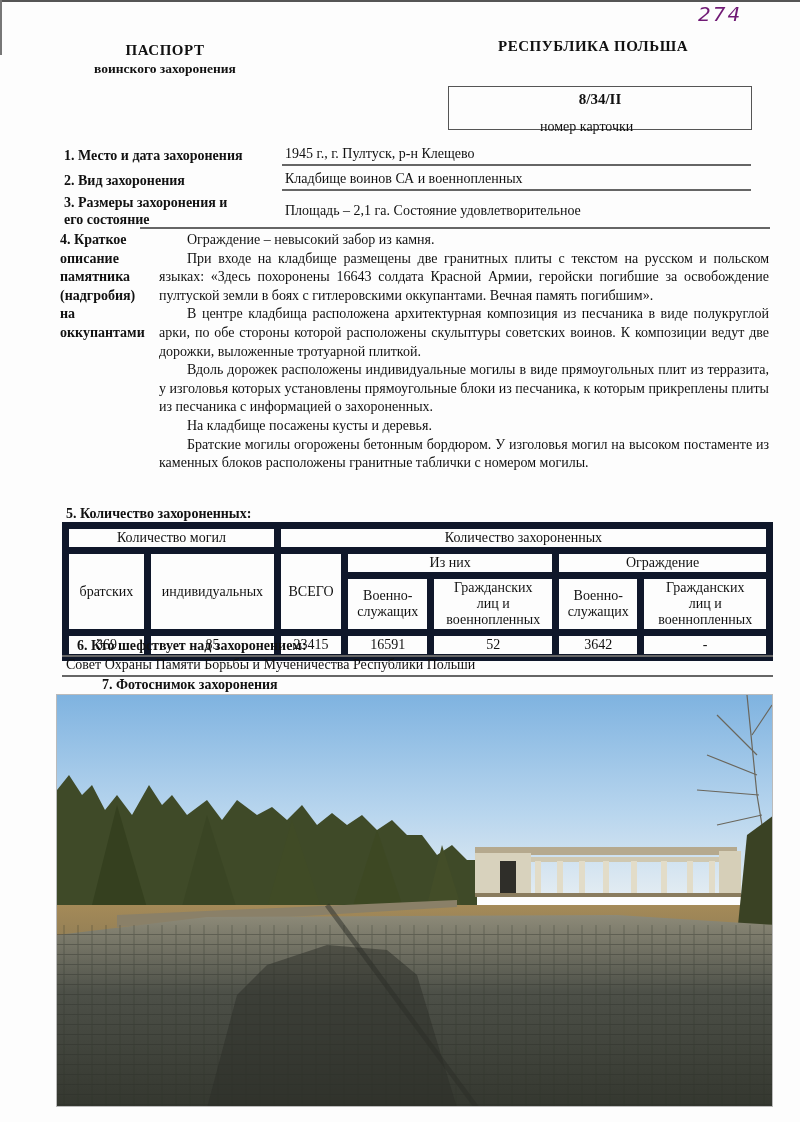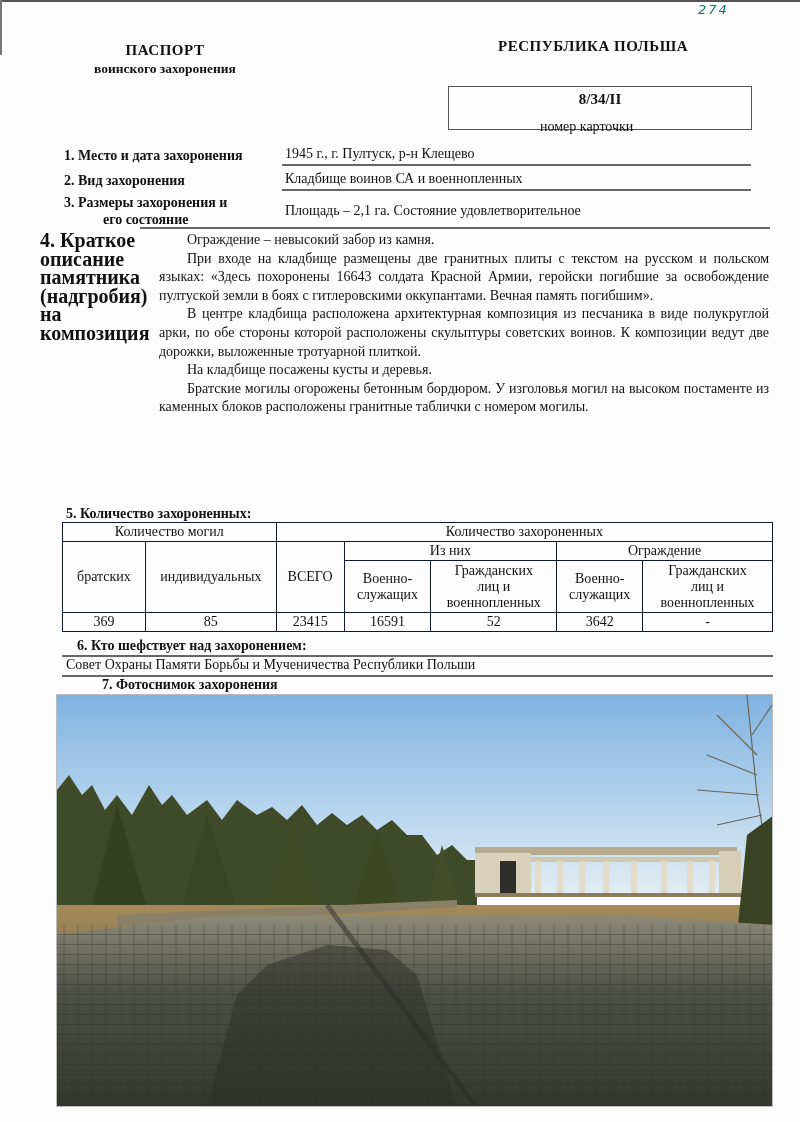--- a/index.html
+++ b/index.html
@@ -1,39 +1,39 @@
 <!DOCTYPE html>
 <html><head>
   <meta charset="utf-8">
   <style>
     * { box-sizing: border-box; margin: 0; padding: 0; }
     html, body { width: 800px; height: 1122px; background: #fdfdfd; overflow: hidden; }
     body { position: relative; font-family: "Liberation Serif", "DejaVu Serif", serif; color: #111; }
     .topline { position: absolute; left: 0; top: 0; width: 800px; height: 2px; background: #555; }
     .leftline { position: absolute; left: 0; top: 0; width: 2px; height: 55px; background: #777; }
-    .page-num { position: absolute; left: 698px; top: 2px; font-family: "DejaVu Sans", sans-serif; font-style: italic; font-size: 13px; color: #0f766e; letter-spacing: 2px; }
+    .page-num { position: absolute; left: 698px; top: 2px; font-family: "DejaVu Sans", sans-serif; font-style: italic; font-size: 20px; color: #701a75; letter-spacing: 2px; }
     .passport-title { position: absolute; left: 75px; top: 40px; width: 180px; text-align: center; font-weight: bold; }
     .passport-title .t1 { font-size: 15px; line-height: 20px; letter-spacing: 0.5px; }
     .passport-title .t2 { font-size: 13.5px; line-height: 17px; }
     .country { position: absolute; left: 498px; top: 38px; font-weight: bold; font-size: 15px; letter-spacing: 0.5px; }
     .card-box { position: absolute; left: 448px; top: 86px; width: 304px; height: 44px; border: 1.5px solid #555; text-align: center; font-weight: bold; font-size: 15px; line-height: 25px; }
     .card-label { position: absolute; left: 540px; top: 119px; font-size: 14px; }
 
     .field-label { position: absolute; left: 56px; font-weight: bold; font-size: 14px; line-height: 17px; margin-left: 8px; }
     .field-value { position: absolute; left: 285px; font-size: 14px; }
     .hline { position: absolute; height: 1.5px; background: #666; }
 
-    .desc-label { position: absolute; left: 40px; top: 231px; font-weight: bold; font-size: 20px; line-height: 18.6px; width: 100px; font-family: Liberation Serif, serif; }
+    .desc-label { position: absolute; left: 60px; top: 231px; font-weight: bold; font-size: 14px; line-height: 18.6px; width: 100px; font-family: Liberation Serif, serif; }
     .desc-text { position: absolute; left: 159px; top: 231px; width: 610px; font-size: 14px; line-height: 18.6px; text-align: justify; }
     .desc-text p { text-indent: 28px; }
     .desc-text p.first { text-indent: 28px; }
 
     .sec-title { position: absolute; left: 66px; font-weight: bold; font-size: 14px; }
     table.burials { position: absolute; left: 62px; top: 522px; width: 711px; border-collapse: collapse; font-size: 14px; }
-    table.burials td { border: 1px solid #0f172a; text-align: center; line-height: 16px; padding: 1px 2px; }
+    table.burials td { border: 7px solid #0f172a; text-align: center; line-height: 16px; padding: 1px 2px; }
 
     .photo { position: absolute; left: 56px; top: 694px; width: 717px; height: 413px; overflow: hidden; border: 1px solid #bbb; }
     .photo svg { display: block; }
   </style>
 </head>
 <body>
 
 <div class="topline"></div>
 <div class="leftline"></div>
 
@@ -49,39 +49,40 @@
 <div class="card-label">номер карточки</div>
 
 <div class="field-label" style="top:147px;">1. Место и дата захоронения</div>
 <div class="field-value" style="top:146px;">1945 г.,  г. Пултуск, р-н Клещево</div>
 <div class="hline" style="left:282px; top:164px; width:469px;"></div>
 
 <div class="field-label" style="top:172px;">2. Вид захоронения</div>
 <div class="field-value" style="top:171px;">Кладбище воинов СА и военнопленных</div>
 <div class="hline" style="left:282px; top:189px; width:469px;"></div>
 
-<div class="field-label" style="top:194px;text-align:center;">
+<div class="field-label" style="top:194px;">
   <div>3. Размеры захоронения и</div>
   <div>его состояние</div>
 </div>
 <div class="field-value" style="top:203px;">Площадь – 2,1 га.  Состояние удовлетворительное</div>
 <div class="hline" style="left:140px; top:227px; width:630px;"></div>
 
 <div class="desc-label">
   <div>4. Краткое</div>
   <div>описание</div>
   <div>памятника</div>
   <div>(надгробия)</div>
   <div>на</div>
-  <div>композиция</div>
+  <div>оккупантами</div>
 </div>
 <div class="desc-text">
   <p class="first">Ограждение – невысокий забор из камня.</p>
   <p>При входе на кладбище размещены две гранитных плиты с текстом на русском и польском языках: «Здесь похоронены 16643 солдата Красной Армии, геройски погибшие за освобождение пултуской земли в боях с гитлеровскими оккупантами. Вечная память погибшим».</p>
   <p>В центре кладбища расположена архитектурная композиция из песчаника в виде полукруглой арки, по обе стороны которой расположены скульптуры советских воинов. К композиции ведут две дорожки, выложенные тротуарной плиткой.</p>
+  <p>Вдоль дорожек расположены индивидуальные могилы в виде прямоугольных плит из терразита, у изголовья которых установлены прямоугольные блоки из песчаника, к которым прикреплены плиты из песчаника с информацией о захороненных.</p>
   <p>На кладбище посажены кусты и деревья.</p>
   <p>Братские могилы огорожены бетонным бордюром. У изголовья могил на высоком постаменте из каменных блоков расположены гранитные таблички с номером могилы.</p>
 </div>
 
 <div class="sec-title" style="top:506px;">5. Количество захороненных:</div>
 <table class="burials">
   <colgroup>
     <col style="width:83px">
       <col style="width:131px">
       <col style="width:68px">

